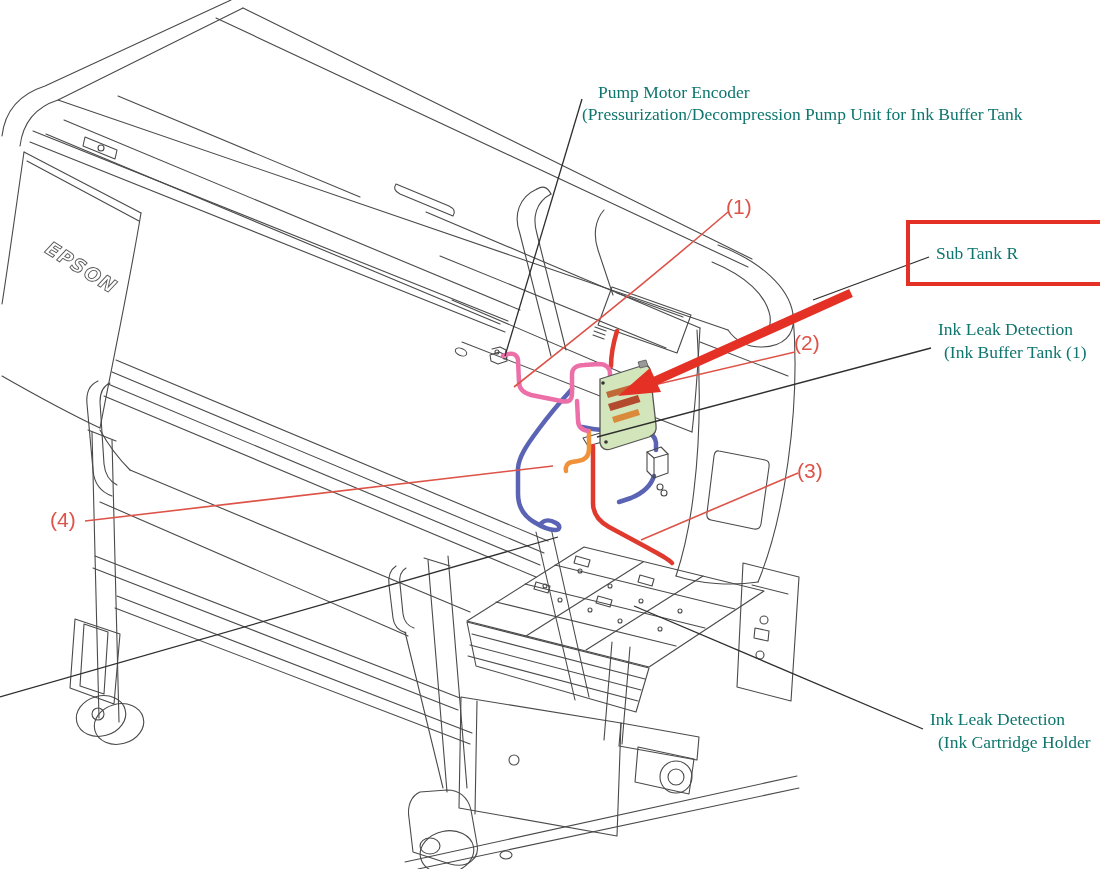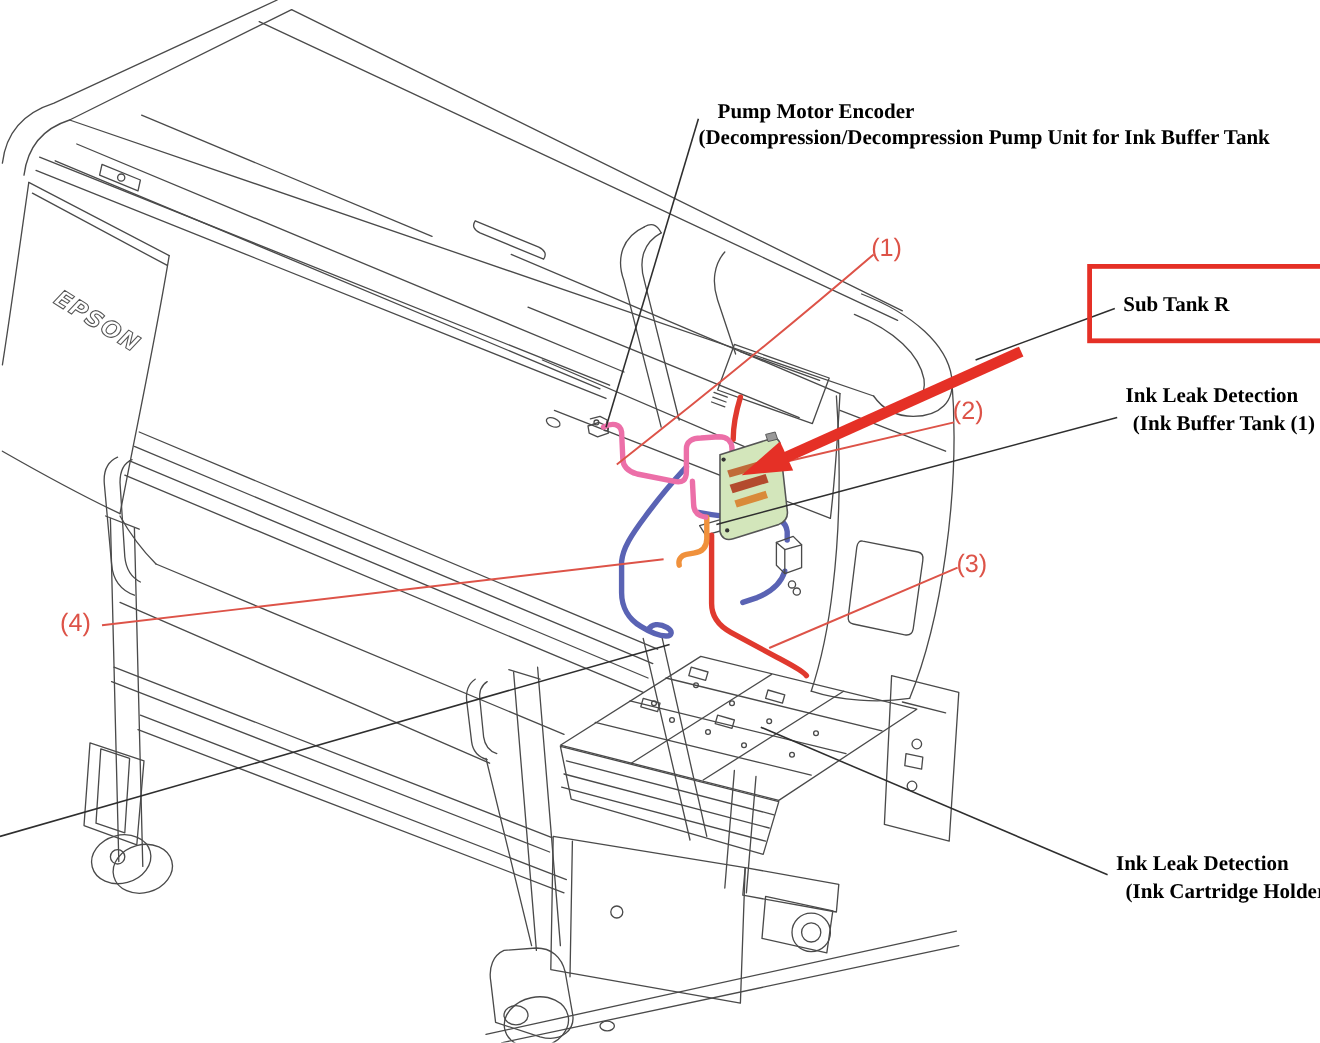--- a/index.html
+++ b/index.html
@@ -7,21 +7,21 @@
   .stage{position:relative;width:1100px;height:869px;background:#fff;}
   svg{position:absolute;left:0;top:0;}
   .art path,.art line,.art ellipse,.art circle,.art rect{fill:none;stroke:var(--line-art,#4a4a4a);stroke-width:1.1;stroke-linejoin:round;stroke-linecap:round;}
   .cable{fill:none;stroke-width:4.5;stroke-linecap:round;stroke-linejoin:round;}
   .pk{stroke:var(--cable-pink,#ec6fa8);}
   .bl{stroke:var(--cable-blue,#5a63b4);}
   .rd{stroke:var(--cable-red,#e0392e);}
   .or{stroke:var(--cable-orange,#f0913c);}
   .ldr{stroke:#2e2e2e;stroke-width:1.3;fill:none;}
   .rldr{stroke:var(--marker-red,#dd5348);stroke-width:1.6;fill:none;}
-  .label{position:absolute;color:#000000;font-family:"Liberation Serif",serif;font-weight:bold;font-size:17.5px;line-height:22px;white-space:nowrap;}
+  .label{position:absolute;color:#0f766e;font-family:"Liberation Serif",serif;font-weight:normal;font-size:17.5px;line-height:22px;white-space:nowrap;}
   .marker{position:absolute;color:var(--marker-red,#dd5348);font-family:"Liberation Sans",sans-serif;font-weight:400;font-size:21px;white-space:nowrap;}
   .redbox{position:absolute;left:906px;top:220px;width:168px;height:58px;border:4px solid var(--callout-red,#e53026);display:flex;align-items:center;padding-left:26px;background:transparent;}
 </style>
 </head>
 <body>
 
 <div class="stage">
 
 <svg width="1100" height="869" viewBox="0 0 1100 869">
 
@@ -217,21 +217,21 @@
     <path class="rldr" d="M85,521 L553,466"></path>
   </g>
 
   <g>
     <line x1="851" y1="293" x2="655" y2="381" stroke="var(--callout-red,#e53026)" stroke-width="9"></line>
     <polygon points="618,396 650,368 661,392" fill="var(--callout-red,#e53026)"></polygon>
   </g>
 </svg>
 
 <div class="label" style="left:598px;top:81px;">Pump Motor Encoder</div>
-<div class="label" style="left:582px;top:103px;">(Decompression/Decompression Pump Unit for Ink Buffer Tank</div>
+<div class="label" style="left:582px;top:103px;">(Pressurization/Decompression Pump Unit for Ink Buffer Tank</div>
 
 <div class="redbox">
   <span class="label" style="position:static;">Sub Tank R</span>
 </div>
 
 <div class="label" style="left:938px;top:318px;">Ink Leak Detection</div>
 <div class="label" style="left:944px;top:341px;">(Ink Buffer Tank (1)</div>
 
 <div class="label" style="left:930px;top:708px;">Ink Leak Detection</div>
 <div class="label" style="left:938px;top:731px;">(Ink Cartridge Holder</div>

